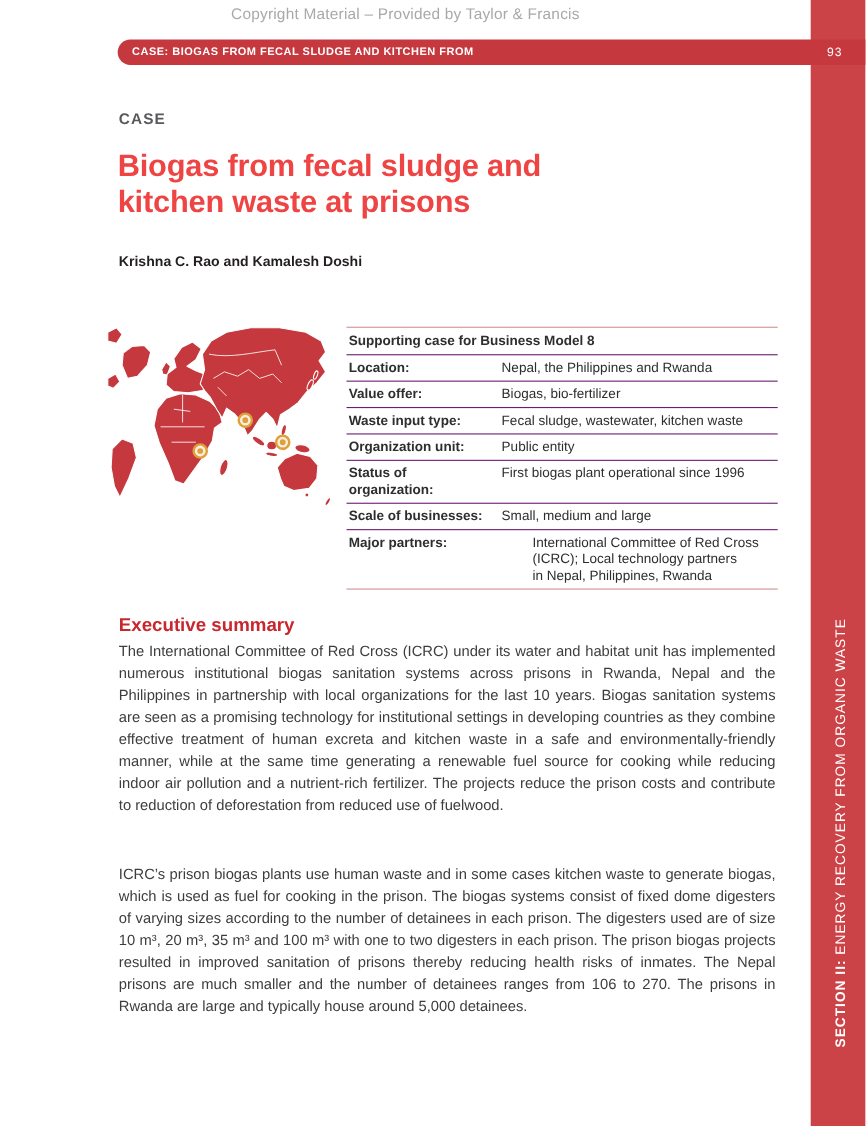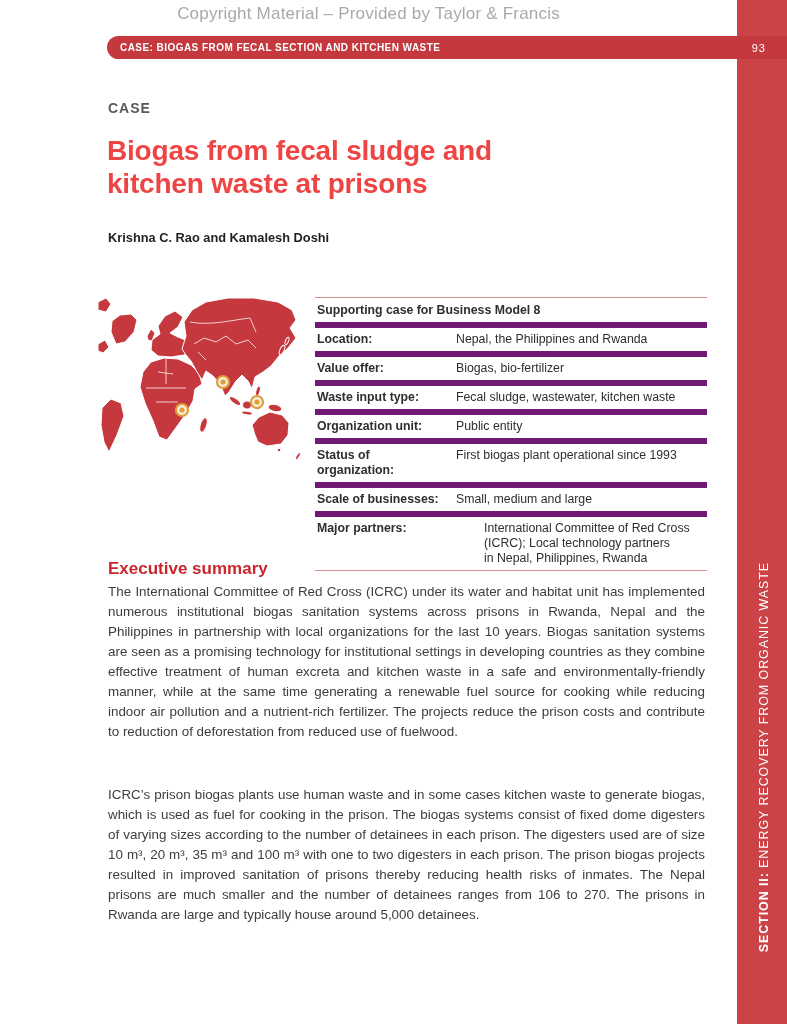--- a/index.html
+++ b/index.html
@@ -11,21 +11,21 @@
     overflow: hidden;
     font-family: "Liberation Sans", "DejaVu Sans", sans-serif;
   }
 
   
   .copyright {
     position: absolute;
     top: 4px; left: 0;
     width: 737px;
     text-align: center;
-    font-size: 17px;
+    font-size: 14px;
     color: #a9a9ab;
     letter-spacing: 0.2px;
   }
 
   
   .side-strip {
     position: absolute;
     top: 0; right: 0;
     width: 50px; height: 1024px;
     background: #cb4247;
@@ -113,21 +113,21 @@
     color: #2e2e2e;
     line-height: 15px;
   }
   .ct-header {
     border-top: 1px solid #d68e91;
     padding: 5px 2px 4px 2px;
     font-weight: bold;
   }
   .ct-row {
     display: flex;
-    border-top: 6px solid #701a75;
+    border-top: 1px solid #701a75;
     padding: 4px 0 4px 2px;
   }
   .ct-row:last-child { border-bottom: 1px solid #d68e91; gap: 28px; }
   .ct-label {
     width: 131px;
     flex-shrink: 0;
     font-weight: bold;
     padding-right: 8px;
   }
   .ct-value { flex: 1; white-space: pre-line; }
@@ -159,21 +159,21 @@
 
   <div class="copyright">Copyright Material – Provided by Taylor &amp; Francis</div>
 
   <div class="side-strip">
     <div class="side-label">
       <span class="side-prefix">SECTION II:</span><span>ENERGY RECOVERY FROM ORGANIC WASTE</span>
     </div>
   </div>
 
   <div class="header-bar">
-    <span class="bar-label">CASE: BIOGAS FROM FECAL SECTION AND KITCHEN WASTE</span>
+    <span class="bar-label">CASE: BIOGAS FROM FECAL SLUDGE AND KITCHEN FROM</span>
     <span class="bar-pagenum">93</span>
   </div>
 
   <div class="kicker">CASE</div>
 
   <div class="title">
     <div>Biogas from fecal sludge and</div>
     <div>kitchen waste at prisons</div>
   </div>
 
@@ -257,21 +257,21 @@
     <div class="ct-row">
       <div class="ct-label">Waste input type:</div>
       <div class="ct-value">Fecal sludge, wastewater, kitchen waste</div>
     </div>
     <div class="ct-row">
       <div class="ct-label">Organization unit:</div>
       <div class="ct-value">Public entity</div>
     </div>
     <div class="ct-row">
       <div class="ct-label">Status of organization:</div>
-      <div class="ct-value">First biogas plant operational since 1993</div>
+      <div class="ct-value">First biogas plant operational since 1996</div>
     </div>
     <div class="ct-row">
       <div class="ct-label">Scale of businesses:</div>
       <div class="ct-value">Small, medium and large</div>
     </div>
     <div class="ct-row">
       <div class="ct-label">Major partners:</div>
       <div class="ct-value">International Committee of Red Cross
 (ICRC); Local technology partners
 in Nepal, Philippines, Rwanda</div>

